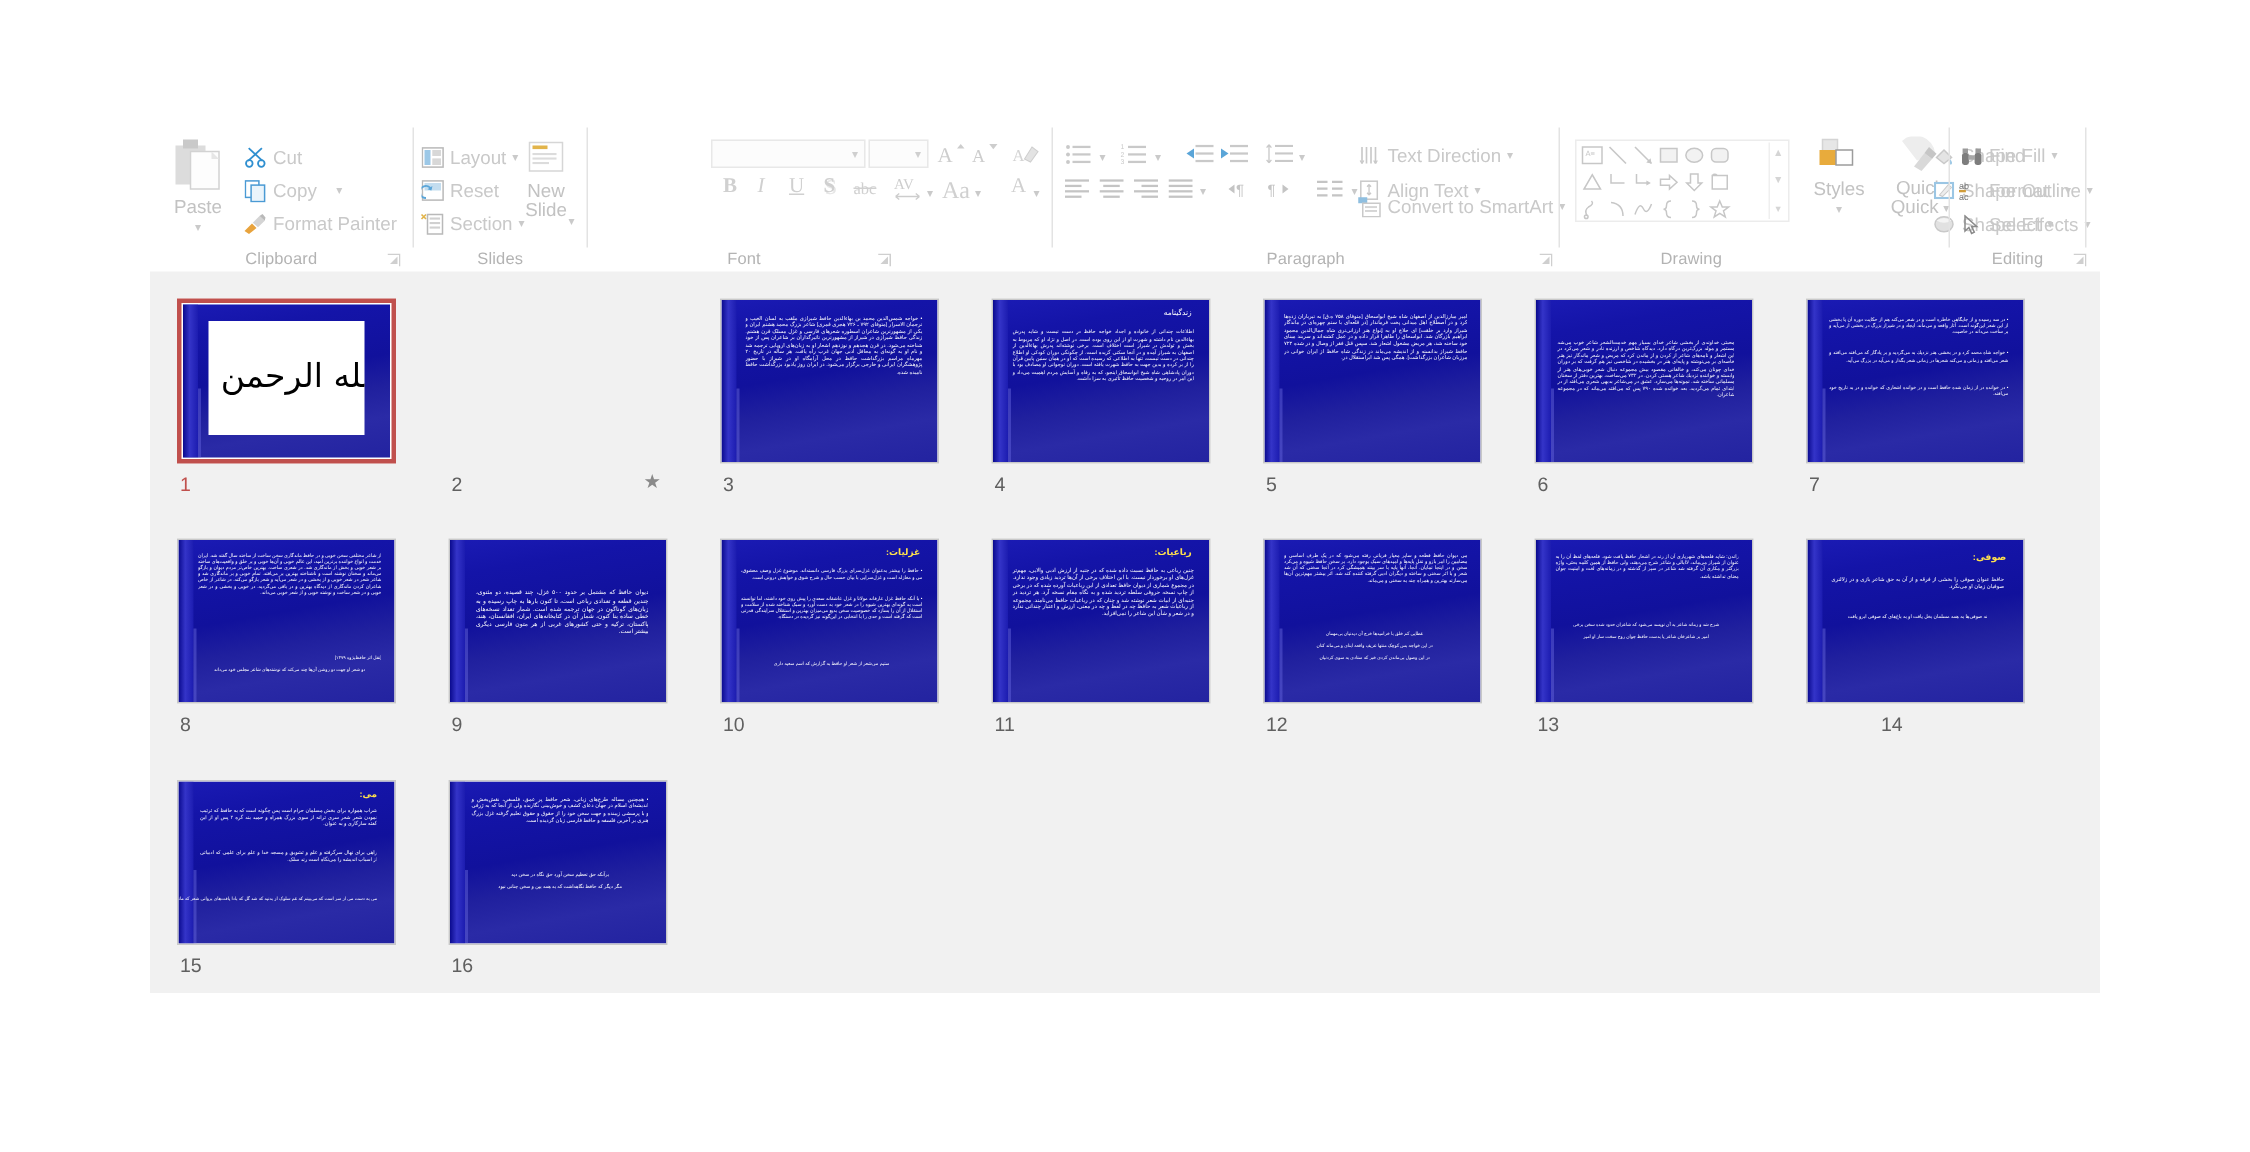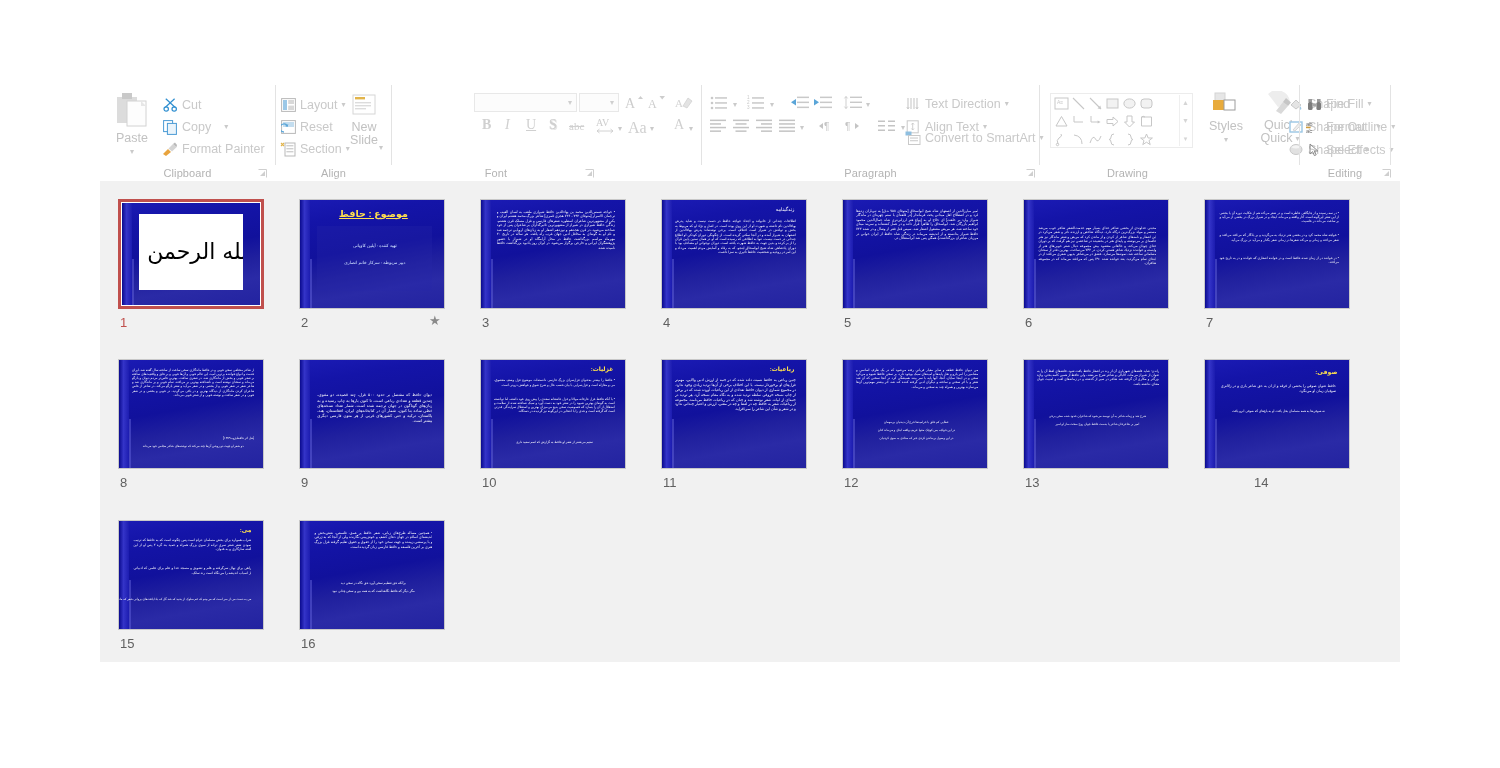--- a/index.html
+++ b/index.html
@@ -238,21 +238,21 @@
             <rect x="5" y="1" width="10" height="13" fill="#fff" stroke="#b9b9b9"></rect>
             <rect x="6.4" y="3" width="7" height="1.4" fill="#d0d0d0"></rect>
             <rect x="6.4" y="6" width="7" height="1.4" fill="#d0d0d0"></rect>
             <rect x="6.4" y="9" width="7" height="1.4" fill="#d0d0d0"></rect>
           </svg>
         </span>
         <span>Section</span>
         <span class="caret">▾</span>
       </div>
 
-      <div class="grp-label">Align</div>
+      <div class="grp-label">Slides</div>
     </div>
     <div class="ribbon-sep" style="left:291px;"></div>
 
     <div class="grp" style="left:292px;width:208px;">
       <div class="combo" style="left:82px;top:8px;width:103px;">
         <span class="cv"></span>
         <span class="cc">▾</span>
       </div>
       <div class="combo" style="left:187px;top:8px;width:40px;">
         <span class="cv"></span>
@@ -647,30 +647,20 @@
             <div class="edge"></div>
             <div class="edge2"></div>
             <div class="bismillah" style="left: 12%; top: 11%; width: 76%; height: 74%;">
               <span style="font-size: 22px;">بسم الله الرحمن الرحیم</span>
             </div>
           </div>
         </div>
         <div class="num sel" style="left: 2px; top: 116px;">1</div>
       </div>
       <div class="thumb-wrap" style="left: 199px; top: 18px; width: 146px; height: 138px;">
-        <div class="thumb" style="width: 146px; height: 110px;">
-          <div class="slide">
-            <div class="edge"></div>
-            <div class="edge2"></div>
-            <div class="s-title u" style="left: 10%; top: 7%; width: 82%; font-size: 9.5px; line-height: 11px;">موضوع : حافظ</div>
-            <div class="tbox" style="left: 12%; top: 24%; width: 80%; height: 60%;"></div>
-            <div class="s-body c" style="left: 12%; top: 40%; width: 80%; color: rgb(207, 224, 255); font-size: 4.4px; line-height: 6px;">تهيه كننده : آيلين كاويانى</div>
-            <div class="s-body c" style="left: 12%; top: 56%; width: 80%; color: rgb(207, 224, 255); font-size: 4.4px; line-height: 6px;">دبير مربوطه : سركار خانم انصارى</div>
-          </div>
-        </div>
         <div class="num" style="left: 2px; top: 116px;">2</div>
         <div class="star" style="left: 130px; top: 115px; font-size: 13px; line-height: 13px;">★</div>
       </div>
       <div class="thumb-wrap" style="left: 380px; top: 18px; width: 146px; height: 138px;">
         <div class="thumb" style="width: 146px; height: 110px;">
           <div class="slide">
             <div class="edge"></div>
             <div class="edge2"></div>
             <div class="s-body" style="left: 11%; top: 9%; width: 82%; height: 76%; font-size: 3.5px; line-height: 4.5px;">• خواجه شمس‌الدين محمد بن بهاءالدين حافظ شيرازى ملقب به لسان الغيب و ترجمان الاسرار [متوفاى ۷۹۲ ـ ۷۲۶ هجرى قمرى] شاعر بزرگ محمد هشتم ايران و يكى از مشهورترين شاعران اسطوره شعر‌هاى فارسى و غزل مسلک قرن هشتم. زندگى حافظ شيرازى در شيراز از مشهورترين تاثيرگذاران بر شاعران پس از خود شناخته مى‌شود. در قرن هجدهم و نوزدهم اشعار او به زبان‌هاى اروپايى ترجمه شد و نام او به گونه‌اى به محافل ادبى جهان غرب راه يافت. هر ساله در تاريخ ۲۰ مهرماه مراسم بزرگداشت حافظ در محل آرامگاه او در شيراز با حضور پژوهشگران ايرانى و خارجى برگزار مى‌شود. در ايران روز يادبود بزرگداشت حافظ ناميده شده.</div>
           </div>

